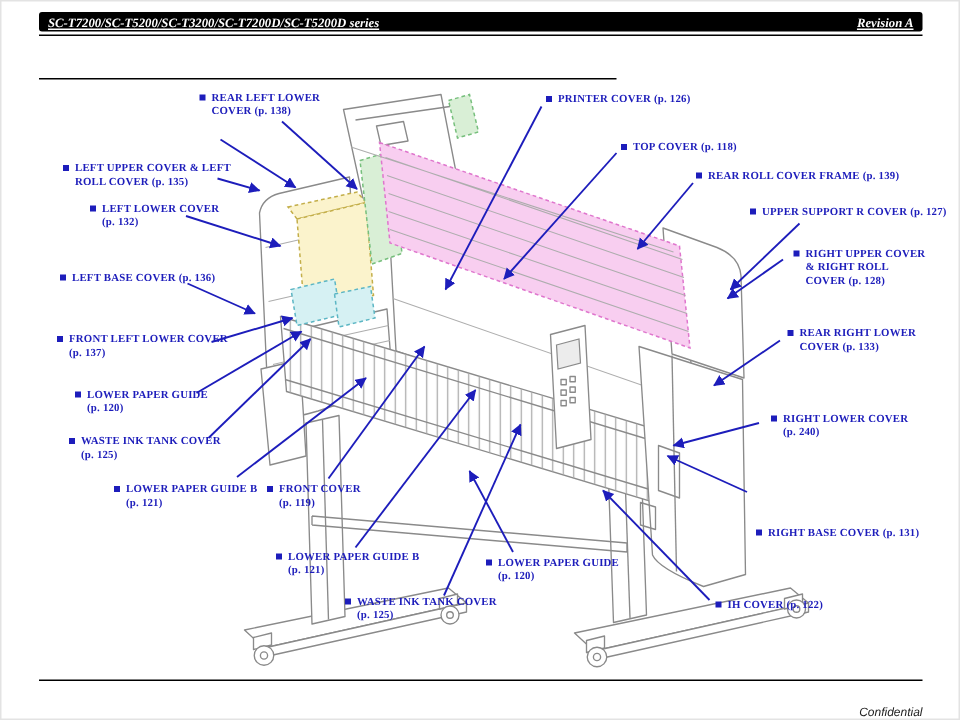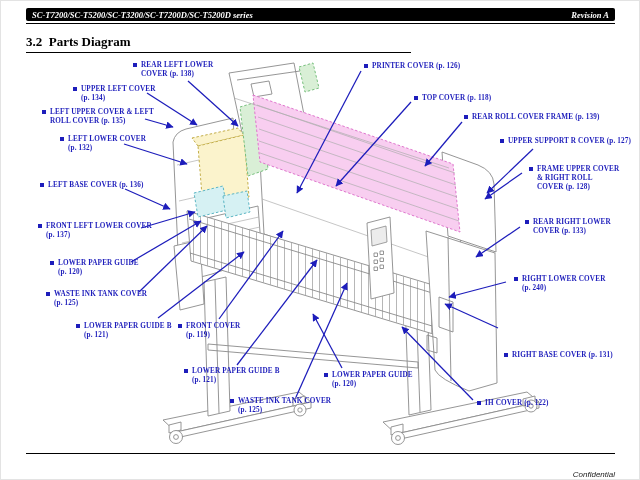--- a/index.html
+++ b/index.html
@@ -1,20 +1,20 @@
 <!DOCTYPE html>
 <html style="--callout-blue: #1d1dbb; --hl-pink: #f8cef0; --hl-pink-edge: #df76cd; --hl-green: #d9efd6; --hl-green-edge: #76bf7c; --hl-yellow: #fbf3cc; --hl-yellow-edge: #c3ae49; --hl-cyan: #d6f1f3; --hl-cyan-edge: #5cb6c4;"><head>
 <meta charset="utf-8">
 <style>
   html,body{margin:0;padding:0;width:640px;height:480px;background:#fff;overflow:hidden;}
   .page{position:absolute;inset:0;background:#fff;border:1px solid #e3e3e3;font-family:"Liberation Serif",serif;}
   
   .bar{position:absolute;left:25px;right:24px;height:13px;background:#000;color:#fff;
        display:flex;justify-content:space-between;align-items:center;padding:0 6px;
-       font:bold italic 8.5px "Liberation Serif",serif;border-radius:2px;box-sizing:border-box;}
+       font:bold italic 8.5px "Liberation Serif",serif;border-radius:2px;box-sizing:border-box;text-decoration:underline;}
   .bar-header{top:7px;}
   .rule-header{position:absolute;left:25px;right:24px;top:22px;height:1px;background:#000;}
   .bar-footer{top:455px;}
   .rule-footer{position:absolute;left:25px;right:24px;top:452px;height:1px;background:#000;}
   .footer-center{position:absolute;left:0;right:0;text-align:center;font:bold italic 8.5px "Liberation Serif",serif;}
   .confidential{position:absolute;right:24px;top:469px;font:italic 8px "Liberation Sans",sans-serif;color:#222;}
   
   .sec-title{position:absolute;left:25px;top:33px;font:bold 13px "Liberation Serif",serif;color:#000;white-space:pre;}
   .sec-rule{position:absolute;left:25px;top:51px;width:385px;height:1px;background:#000;}
   
@@ -43,21 +43,20 @@
 <body>
 
 <div class="page">
 
   <div class="bar bar-header">
     <span>SC-T7200/SC-T5200/SC-T3200/SC-T7200D/SC-T5200D series</span>
     <span>Revision A</span>
   </div>
   <div class="rule-header"></div>
 
-  <div class="sec-title">3.2  Parts Diagram</div>
   <div class="sec-rule"></div>
 
   <svg class="art" viewBox="0 0 640 480">
     <defs>
       <pattern id="ribs" width="7" height="8" patternUnits="userSpaceOnUse">
         <path d="M3.5,0 V8" stroke="#a5a5a5" stroke-width="0.8"></path>
       </pattern>
     </defs>
 
     <g>
@@ -152,25 +151,20 @@
       <line x1="505" y1="281" x2="448" y2="296" class="arrow" marker-end="url(#ah)"></line>
       <line x1="497" y1="327" x2="444" y2="303" class="arrow" marker-end="url(#ah)"></line>
     </svg>
 
   <div class="callouts">
       <div class="callout" style="left: 131px; top: 60px;">
         <span class="bullet"></span>
         <div class="cl">REAR LEFT LOWER</div>
         <div class="cl">COVER (p. 138)</div>
       </div>
-      <div class="callout" style="left: 71px; top: 84px;">
-        <span class="bullet"></span>
-        <div class="cl">UPPER LEFT COVER</div>
-        <div class="cl">(p. 134)</div>
-      </div>
       <div class="callout" style="left: 40px; top: 107px;">
         <span class="bullet"></span>
         <div class="cl">LEFT UPPER COVER &amp; LEFT</div>
         <div class="cl">ROLL COVER (p. 135)</div>
       </div>
       <div class="callout" style="left: 58px; top: 134px;">
         <span class="bullet"></span>
         <div class="cl">LEFT LOWER COVER</div>
         <div class="cl">(p. 132)</div>
       </div>
@@ -233,21 +227,21 @@
       <div class="callout" style="left: 462px; top: 112px;">
         <span class="bullet"></span>
         <div class="cl">REAR ROLL COVER FRAME (p. 139)</div>
       </div>
       <div class="callout" style="left: 498px; top: 136px; text-align: right;">
         <span class="bullet"></span>
         <div class="cl">UPPER SUPPORT R COVER (p. 127)</div>
       </div>
       <div class="callout" style="left: 527px; top: 164px;">
         <span class="bullet"></span>
-        <div class="cl">FRAME UPPER COVER</div>
+        <div class="cl">RIGHT UPPER COVER</div>
         <div class="cl">&amp; RIGHT ROLL</div>
         <div class="cl">COVER (p. 128)</div>
       </div>
       <div class="callout" style="left: 523px; top: 217px;">
         <span class="bullet"></span>
         <div class="cl">REAR RIGHT LOWER</div>
         <div class="cl">COVER (p. 133)</div>
       </div>
       <div class="callout" style="left: 512px; top: 274px;">
         <span class="bullet"></span>

